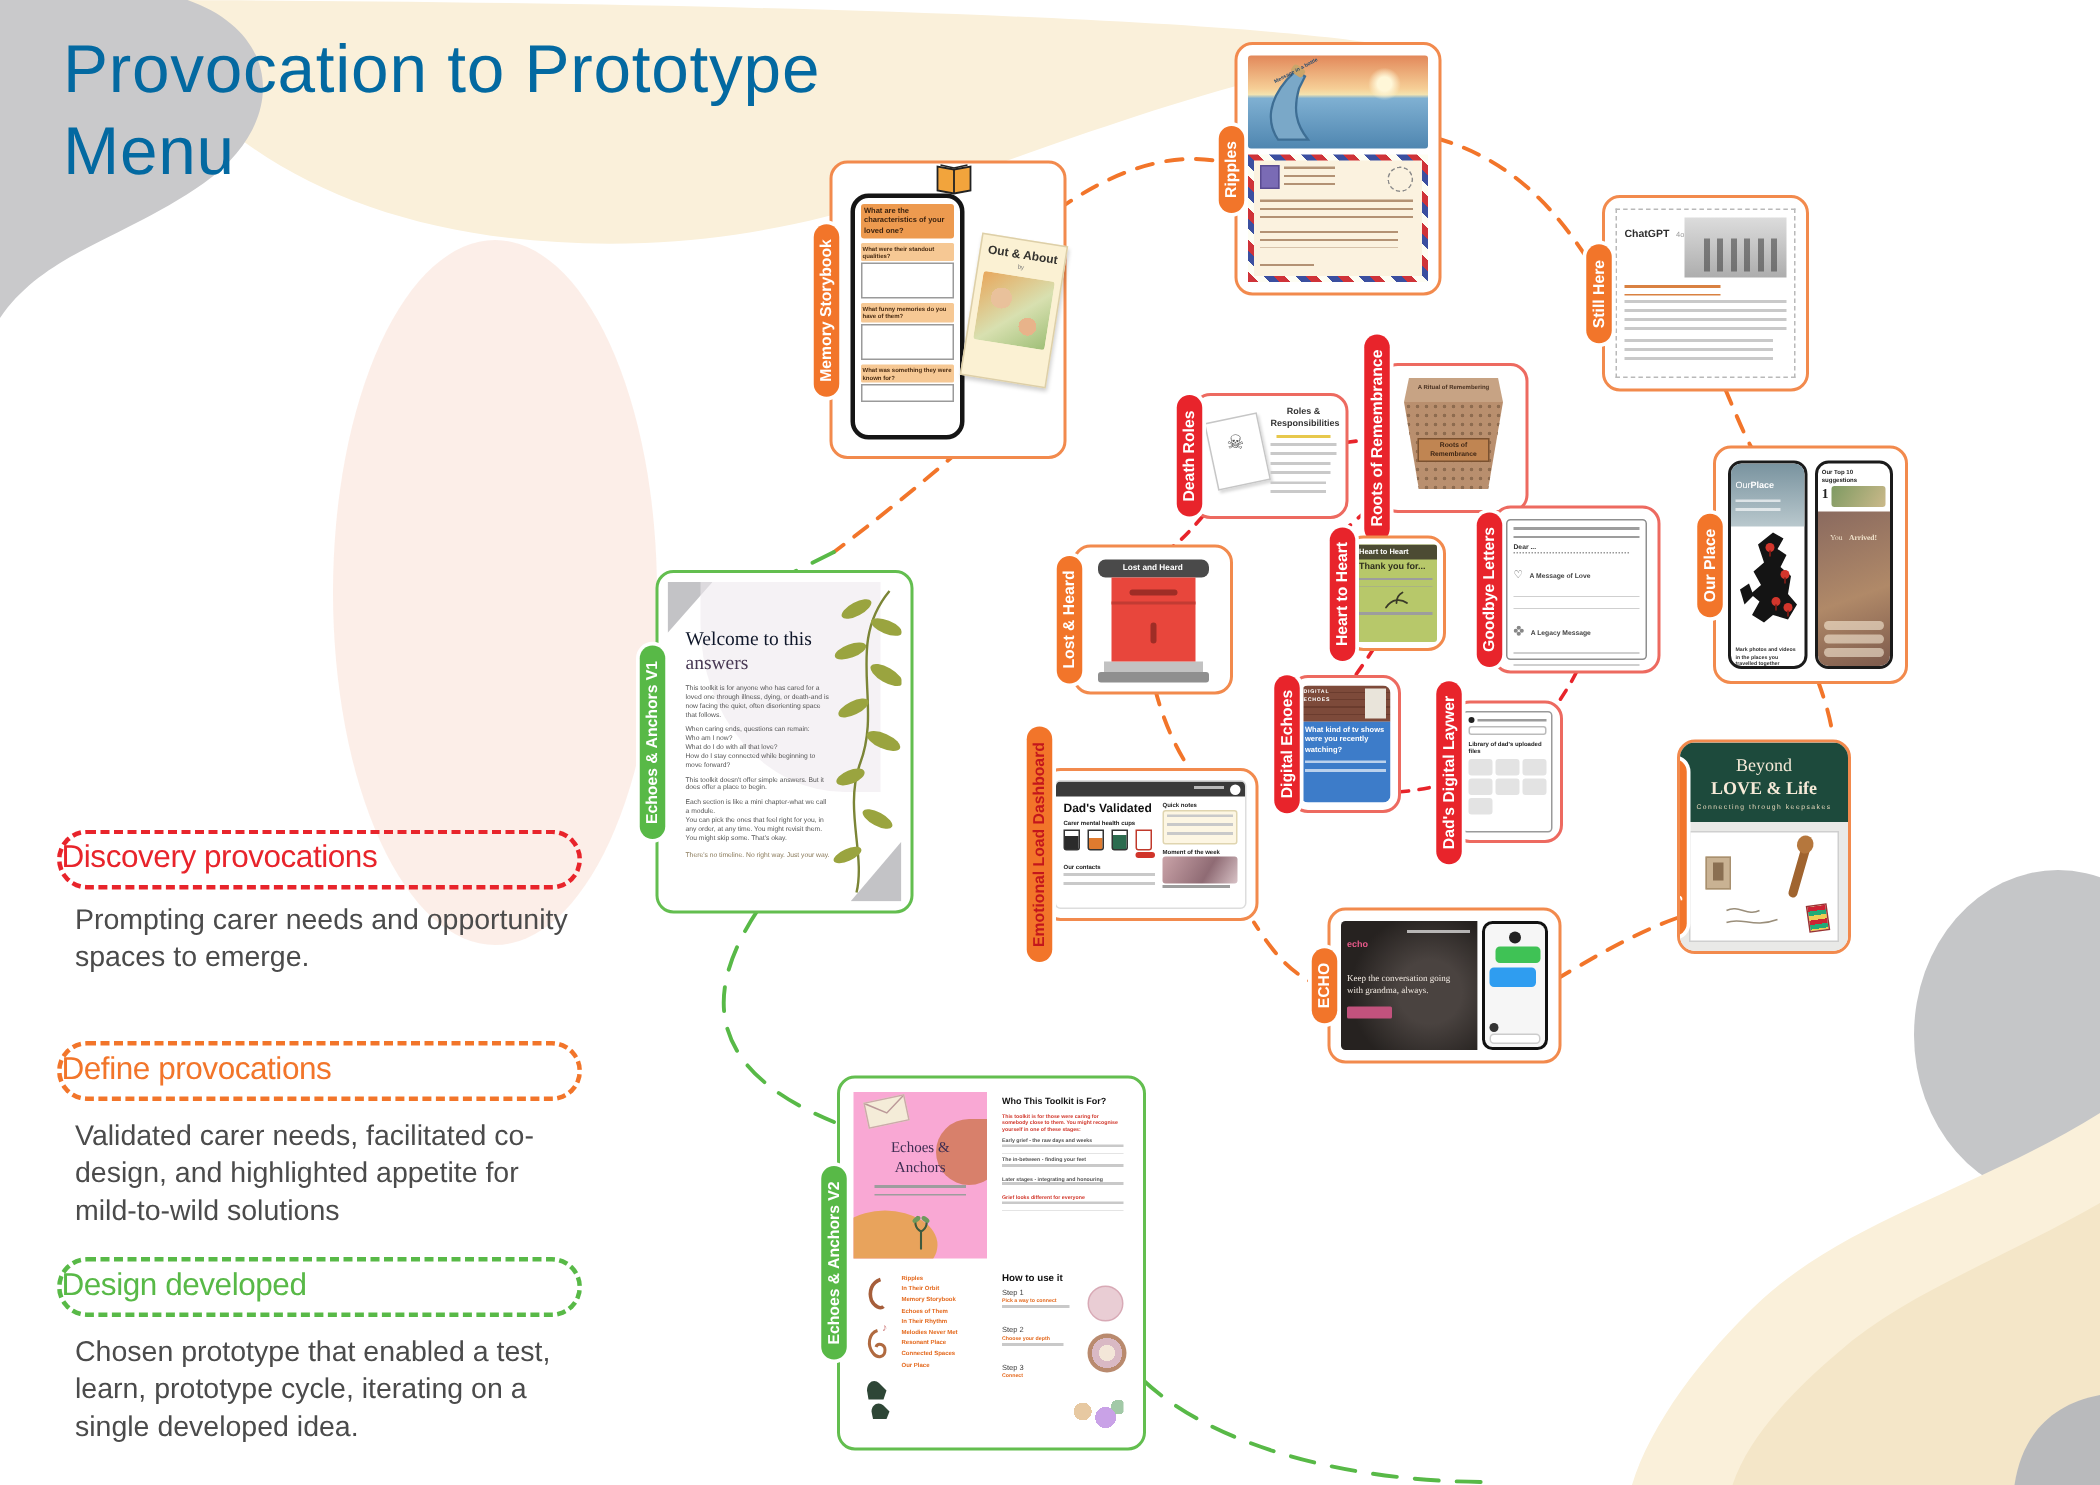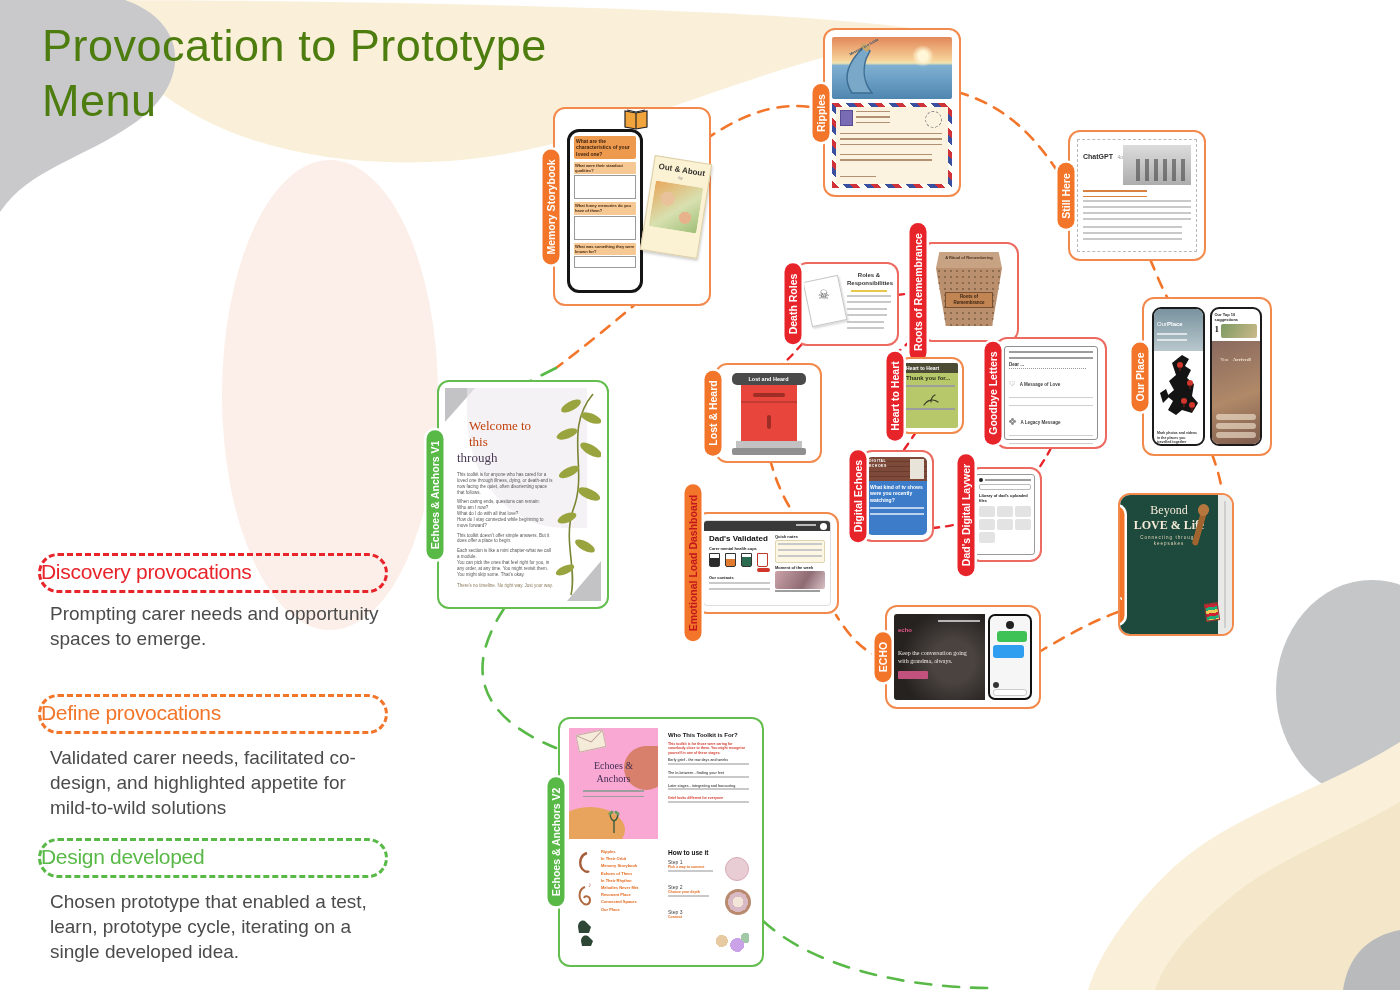--- a/index.html
+++ b/index.html
@@ -1,21 +1,21 @@
 <!DOCTYPE html>
 <html><head>
 <meta charset="utf-8">
 <style>
   html,body{margin:0;padding:0;background:#fff;}
   .canvas{position:relative;width:1400px;height:990px;overflow:hidden;background:#fff;
           font-family:"Liberation Sans",sans-serif;color:#222;}
   svg.bg,svg.wires{position:absolute;left:0;top:0;pointer-events:none;}
   
   .title{position:absolute;left:42px;top:18px;font-size:45px;font-weight:400;letter-spacing:.5px;
-         color:#4d7c0f;line-height:1.23;font-family:"Liberation Sans",sans-serif;}
+         color:#0369a1;line-height:1.23;font-family:"Liberation Sans",sans-serif;}
   
   .lg-box{position:absolute;width:344px;text-align:left;font-weight:400;font-size:21px;
           padding:4px 0 6px;border-radius:26px;letter-spacing:-.3px;}
   .lg-red{border:3px dashed #E8242B;color:#E8242B;}
   .lg-orange{border:3px dashed #F2752A;color:#F2752A;}
   .lg-green{border:3px dashed #58B947;color:#58B947;}
   .lg-desc{position:absolute;width:340px;font-size:19px;line-height:1.32;color:#4b4b4b;}
   
   .card{position:absolute;background:#fff;border:2px solid #F28A4D;border-radius:12px;z-index:2;}
   .card.red{border-color:#ED6A60;}
@@ -353,21 +353,21 @@
           <div class="t4 bold" style="margin-top:2px;color:#222;">Moment of the week</div>
           <div style="height:18px;border-radius:2px;background:linear-gradient(120deg,#caa3a8 0%,#8f6b74 60%,#d8c2c6 100%);margin-top:1px;"></div>
           <div class="lines d" style="height:5px;margin-top:1px;width:90%;"></div>
         </div>
       </div>
     </div>
   </div>
 
   <div class="card" style="left:1118px;top:493px;width:112px;height:139px;overflow:hidden;">
     <div class="tab"><span>Beyond Love &amp; Life</span></div>
-    <div style="position:absolute;inset:0;display:flex;flex-direction:row;">
+    <div style="position:absolute;inset:0;display:flex;flex-direction:column;">
       <div style="background:#1d4a3c;text-align:center;padding:8px 4px 7px;">
         <div class="serif" style="font-size:12px;color:#f6ead8;">Beyond</div>
         <div class="serif bold" style="font-size:12px;color:#f6ead8;">LOVE &amp; Life</div>
         <div class="t45" style="color:#e8d9bd;letter-spacing:1px;margin-top:2px;">Connecting through keepsakes</div>
       </div>
       <div style="flex:1;background:#e9e9e7;padding:6px;">
         <div style="background:#fff;border:1px solid #cfcfcf;height:100%;position:relative;box-sizing:border-box;">
           <div style="position:absolute;left:10px;top:16px;width:15px;height:20px;background:#c9b293;border:1px solid #a8906f;">
             <div style="margin:3px auto 0;width:7px;height:12px;background:#8a6f52;"></div>
           </div>
@@ -417,22 +417,22 @@
           <ellipse cx="34" cy="44" rx="11" ry="4.5" transform="rotate(-20 34 44)"></ellipse>
           <ellipse cx="58" cy="60" rx="12" ry="5" transform="rotate(30 58 60)"></ellipse>
           <ellipse cx="36" cy="82" rx="11" ry="4.5" transform="rotate(-26 36 82)"></ellipse>
           <ellipse cx="56" cy="104" rx="12" ry="5" transform="rotate(24 56 104)"></ellipse>
           <ellipse cx="34" cy="128" rx="10" ry="4.5" transform="rotate(-22 34 128)"></ellipse>
           <ellipse cx="52" cy="156" rx="11" ry="4.5" transform="rotate(28 52 156)"></ellipse>
           <ellipse cx="32" cy="180" rx="10" ry="4" transform="rotate(-24 32 180)"></ellipse>
         </g>
       </svg>
       <div style="position:absolute;left:12px;top:30px;width:96px;">
-        <div class="serif" style="font-size:13px;color:#c2410c;margin-left:12px;">Welcome to this</div>
-        <div class="serif" style="font-size:13px;color:#4a3a55;">through</div>
+        <div class="serif" style="font-size:13px;color:#0f172a;">Welcome to this</div>
+        <div class="serif" style="font-size:13px;color:#4a3a55;">answers</div>
         <div class="t45" style="margin-top:6px;color:#555;">This toolkit is for anyone who has cared for a loved one through illness, dying, or death-and is now facing the quiet, often disorienting space that follows.</div>
         <div class="t45" style="margin-top:4px;color:#555;">When caring ends, questions can remain:</div>
         <div class="t45" style="color:#555;">Who am I now?</div>
         <div class="t45" style="color:#555;">What do I do with all that love?</div>
         <div class="t45" style="color:#555;">How do I stay connected while beginning to move forward?</div>
         <div class="t45" style="margin-top:4px;color:#555;">This toolkit doesn't offer simple answers. But it does offer a place to begin.</div>
         <div class="t45" style="margin-top:4px;color:#555;">Each section is like a mini chapter-what we call a module.</div>
         <div class="t45" style="color:#555;">You can pick the ones that feel right for you, in any order, at any time. You might revisit them. You might skip some. That's okay.</div>
         <div class="t45" style="margin-top:5px;color:#8a7a5a;">There's no timeline. No right way. Just your way.</div>
       </div>

